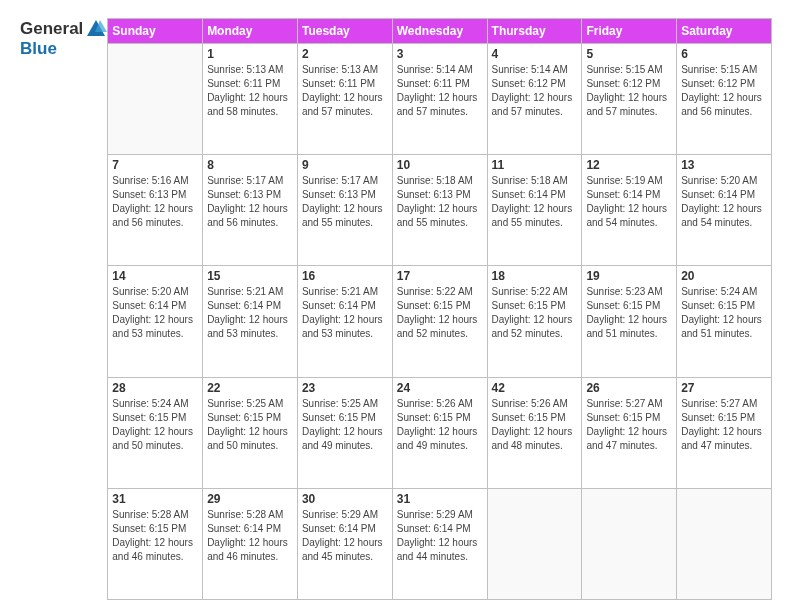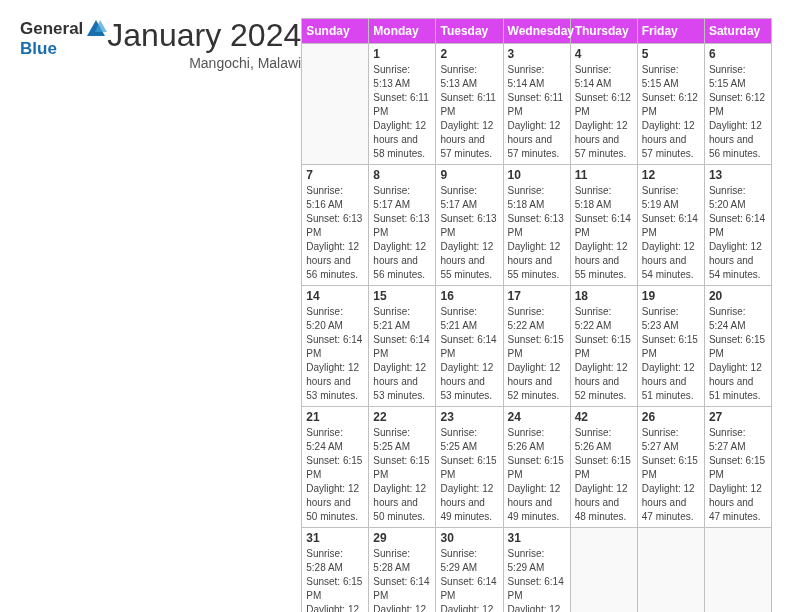--- a/index.html
+++ b/index.html
@@ -98,24 +98,20 @@
         <div style="display:flex; align-items:center; gap:2px;">
           <span style="font-size:17px; font-weight:bold; color:#333; line-height:1.1;">General</span>
           <svg width="22" height="22" viewBox="0 0 22 22">
             <polygon points="11,2 20,18 2,18" fill="#1a6faf"></polygon>
             <polygon points="15,2 22,14 10,14" fill="#3a9fd5" opacity="0.7"></polygon>
           </svg>
         </div>
         <span style="font-size:17px; font-weight:bold; color:#1a6faf; line-height:1.1;">Blue</span>
       </div>
     </div>
-    <div class="title-block">
-      <div class="calendar-title">January 2024</div>
-      <div class="calendar-subtitle">Mangochi, Malawi</div>
-    </div>
   </div>
 
   <table class="calendar-table">
     <thead>
       <tr>
         <th>Sunday</th>
         <th>Monday</th>
         <th>Tuesday</th>
         <th>Wednesday</th>
         <th>Thursday</th>
@@ -206,21 +202,21 @@
             <span class="day-number">19</span>
             <div class="day-info">Sunrise: 5:23 AM<br>Sunset: 6:15 PM<br>Daylight: 12 hours and 51 minutes.</div>
           </td>
           <td>
             <span class="day-number">20</span>
             <div class="day-info">Sunrise: 5:24 AM<br>Sunset: 6:15 PM<br>Daylight: 12 hours and 51 minutes.</div>
           </td>
         </tr>
         <tr class="week-row">
           <td>
-            <span class="day-number">21</span>
+            <span class="day-number">28</span>
             <div class="day-info">Sunrise: 5:24 AM<br>Sunset: 6:15 PM<br>Daylight: 12 hours and 50 minutes.</div>
           </td>
           <td>
             <span class="day-number">22</span>
             <div class="day-info">Sunrise: 5:25 AM<br>Sunset: 6:15 PM<br>Daylight: 12 hours and 50 minutes.</div>
           </td>
           <td>
             <span class="day-number">23</span>
             <div class="day-info">Sunrise: 5:25 AM<br>Sunset: 6:15 PM<br>Daylight: 12 hours and 49 minutes.</div>
           </td>

